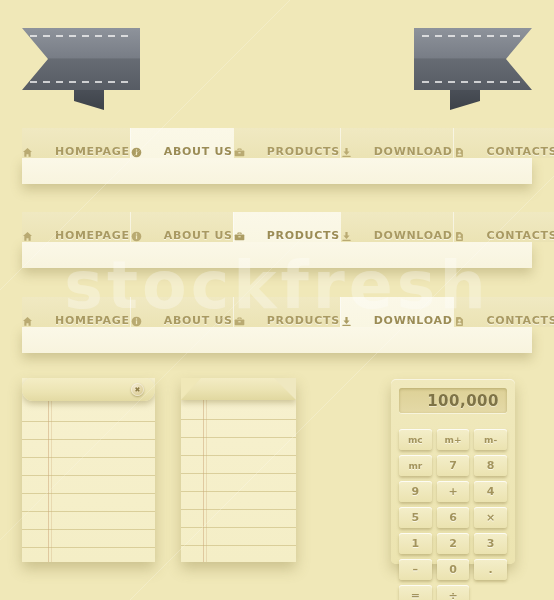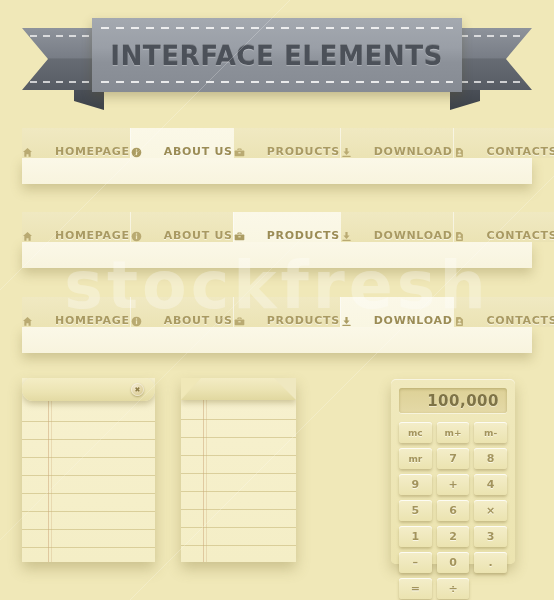--- a/index.html
+++ b/index.html
@@ -252,21 +252,21 @@
   }
   .calc-display {
     height: 25px;
     background: linear-gradient(180deg, #ddd197 0%, #e4d9a6 100%);
     border-radius: 3px;
     box-shadow: inset 0 1px 3px rgba(130,115,50,.40), 0 1px 0 rgba(255,255,255,.5);
     display: flex;
     align-items: center;
     justify-content: flex-end;
     padding-right: 8px;
-    margin-bottom: 9px;
+    margin-bottom: 16px;
   }
   .calc-display span {
     font-family: "DejaVu Sans", sans-serif;
     font-size: 15px;
     font-weight: bold;
     color: #7e7346;
     letter-spacing: .5px;
     text-shadow: 0 1px 0 rgba(255,255,255,.45);
   }
   .calc-grid {
@@ -298,25 +298,20 @@
   <div class="ribbon-tail left">
     <div class="tail-stitch top"></div>
     <div class="tail-stitch bot"></div>
   </div>
   <div class="ribbon-tail right">
     <div class="tail-stitch top"></div>
     <div class="tail-stitch bot"></div>
   </div>
   <div class="ribbon-fold left"></div>
   <div class="ribbon-fold right"></div>
-  <div class="ribbon-main">
-    <div class="stitch top"></div>
-    <div class="stitch bot"></div>
-    <div class="ribbon-title">INTERFACE ELEMENTS</div>
-  </div>
 </div>
 
 <div class="navbar" id="navbar-0" style="top:128px;">
     <div class="nav-tabs">
       <div class="tab">
         <span class="ico">
           <svg viewBox="0 0 16 16">
             <path d="M8 1.5L1.5 7.2h1.9V14h3.1v-3.6h3V14h3.1V7.2h1.9z"></path>
           </svg>
         </span>

